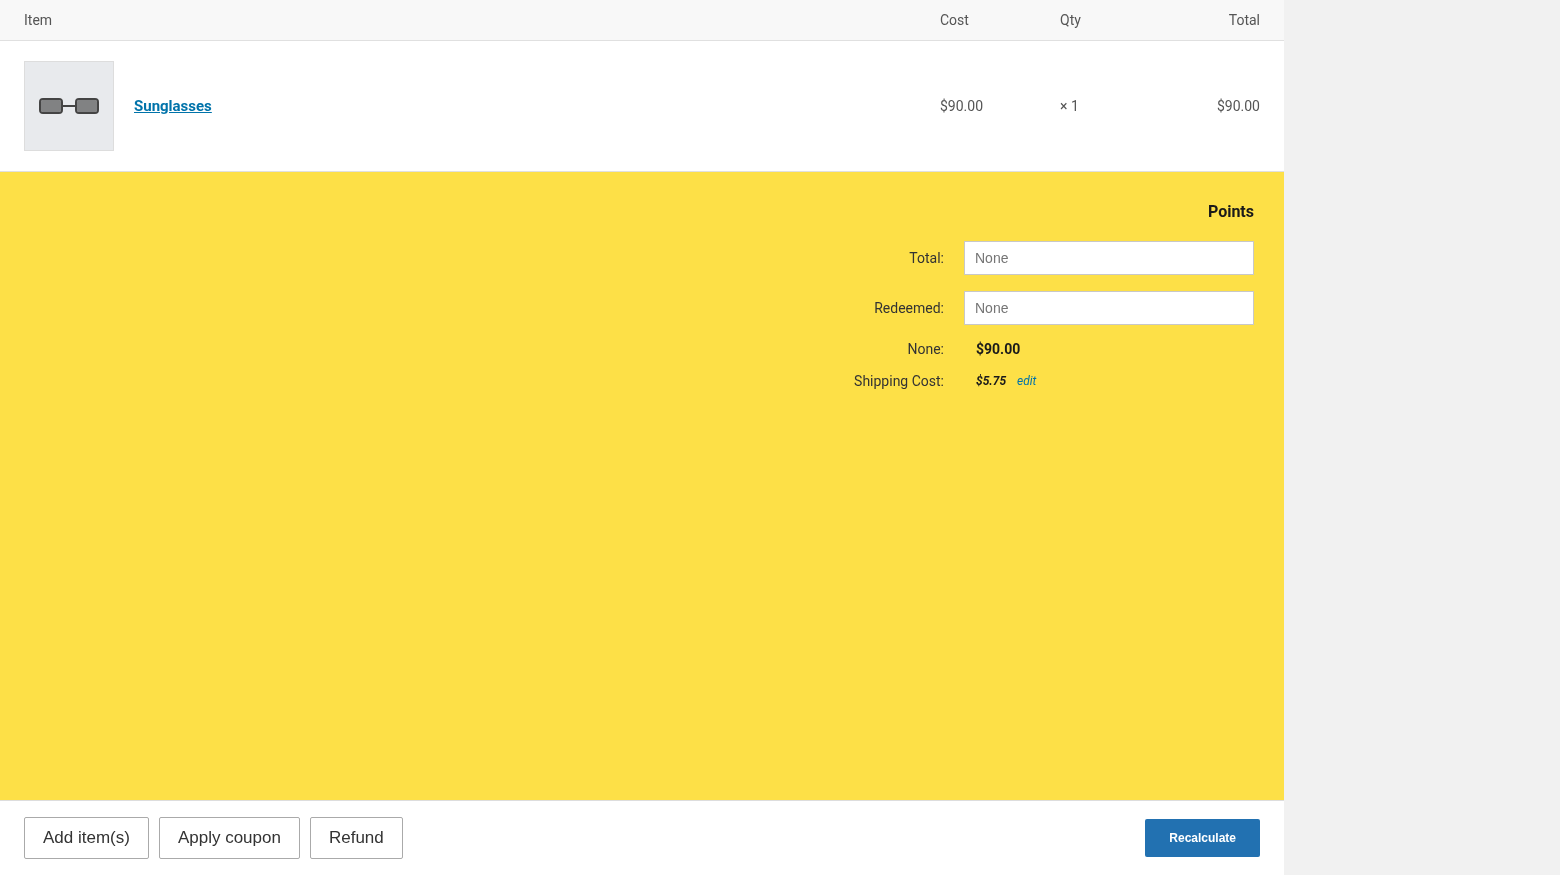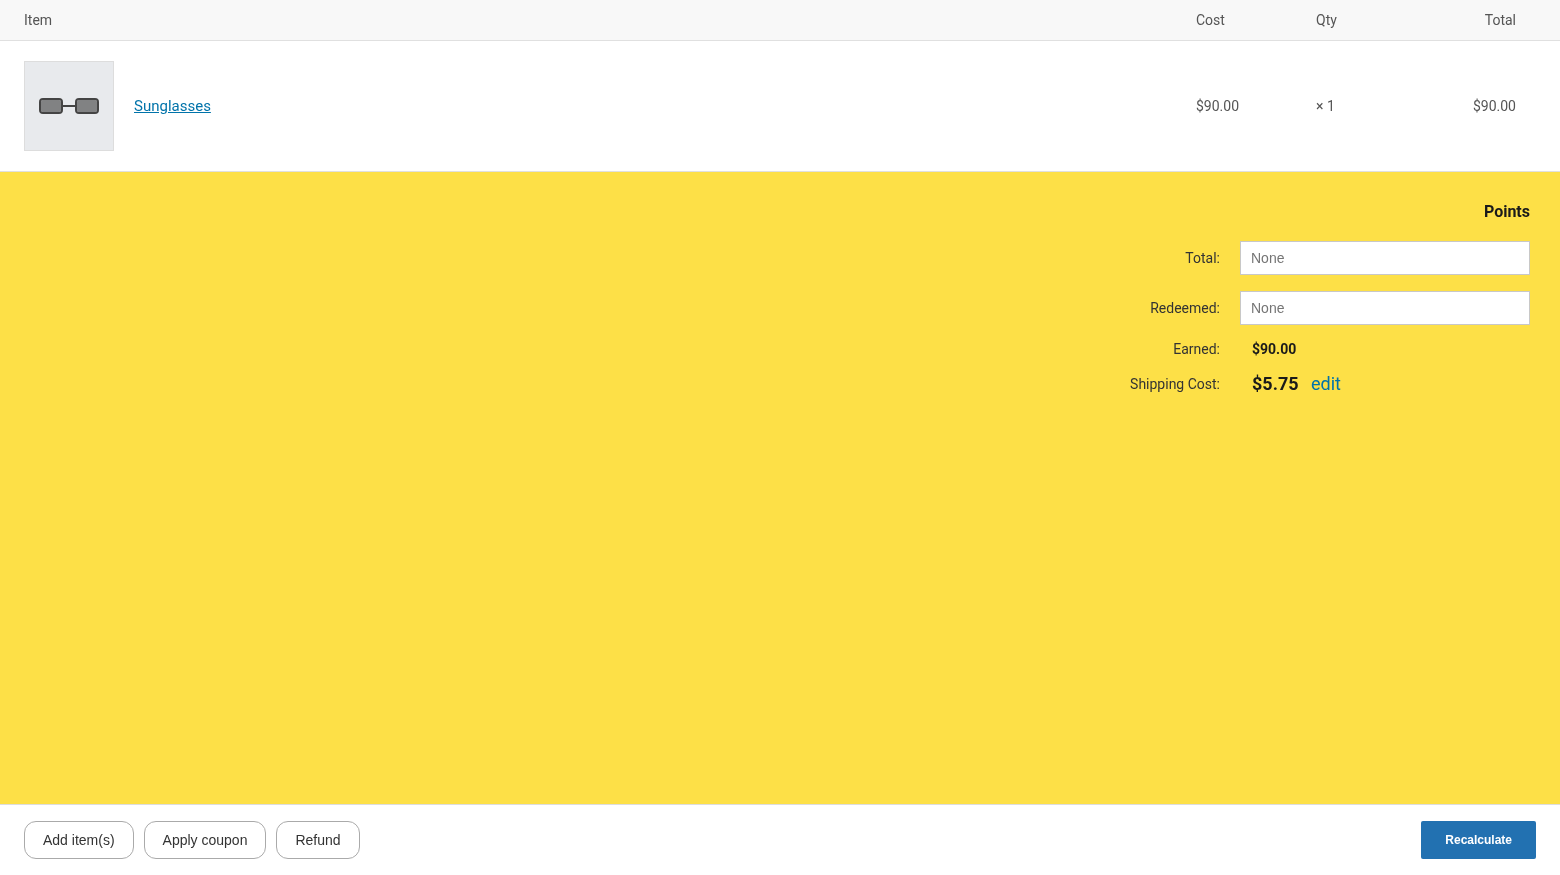--- a/index.html
+++ b/index.html
@@ -9,21 +9,21 @@
     }
 
     body {
       font-family: -apple-system, BlinkMacSystemFont, "Segoe UI", Roboto, sans-serif;
       background: #f1f1f1;
       color: #333;
       font-size: 14px;
     }
 
     .page-wrapper {
-      width: 1560px;
+      width: 1284px;
       height: 875px;
       background: #fff;
       display: flex;
       flex-direction: column;
       overflow: hidden;
     }
 
     
     .table-header {
       display: flex;
@@ -48,21 +48,21 @@
     .col-qty {
       width: 80px;
       text-align: left;
       color: #555;
     }
 
     .col-total {
       width: 120px;
       text-align: right;
       color: #555;
-      margin-right: 20px;
+      margin-right: 0;
     }
 
     
     .product-row {
       display: flex;
       align-items: center;
       padding: 20px 24px;
       background: #fff;
       border-bottom: 1px solid #e0e0e0;
     }
@@ -79,20 +79,21 @@
       flex-shrink: 0;
     }
 
     .product-image .sunglasses-svg {
       width: 60px;
       height: 30px;
     }
 
     .product-name {
       flex: 1;
+      font-weight: bold;
     }
 
     .product-name a {
       color: #0073aa;
       text-decoration: underline;
       font-size: 15px;
     }
 
     
     .summary-section {
@@ -152,25 +153,26 @@
       padding-left: 12px;
     }
 
     .summary-shipping-label {
       text-align: left;
       color: #333;
       font-size: 14px;
     }
 
     .summary-shipping-value {
-      font-size: 18px;
+      font-size: 12px;
       color: #1a1a1a;
       font-weight: 700;
       width: 290px;
       padding-left: 12px;
+      font-style: italic;
     }
 
     .edit-link {
       color: #0073aa;
       text-decoration: none;
       font-weight: normal;
       margin-left: 8px;
     }
 
     
@@ -186,23 +188,23 @@
     .footer-left {
       display: flex;
       gap: 10px;
     }
 
     .btn-outline {
       padding: 10px 18px;
       border: 1px solid #aaa;
       background: #fff;
       color: #333;
-      font-size: 14px;
+      font-size: 17px;
       cursor: pointer;
-      border-radius: 12px;
+      border-radius: 2px;
     }
 
     .btn-primary {
       padding: 12px 24px;
       background: #2271b1;
       color: #fff;
       border: none;
       font-size: 12px;
       font-weight: 600;
       cursor: pointer;
@@ -247,21 +249,21 @@
     <div class="points-heading">Points</div>
 
     <div class="summary-grid">
 
       <div class="summary-label">Total:</div>
       <input class="summary-input" type="text" value="" placeholder="None" style="">
 
       <div class="summary-label">Redeemed:</div>
       <input class="summary-input" type="text" value="" placeholder="None" style="">
 
-      <div class="summary-total-label">Earned:</div>
+      <div class="summary-total-label">None:</div>
       <div class="summary-total-value">$90.00</div>
 
       <div class="summary-shipping-label">Shipping Cost:</div>
       <div class="summary-shipping-value">
         <span>$5.75</span>
         <a href="#" class="edit-link">edit</a>
       </div>
     </div>
   </div>
 

